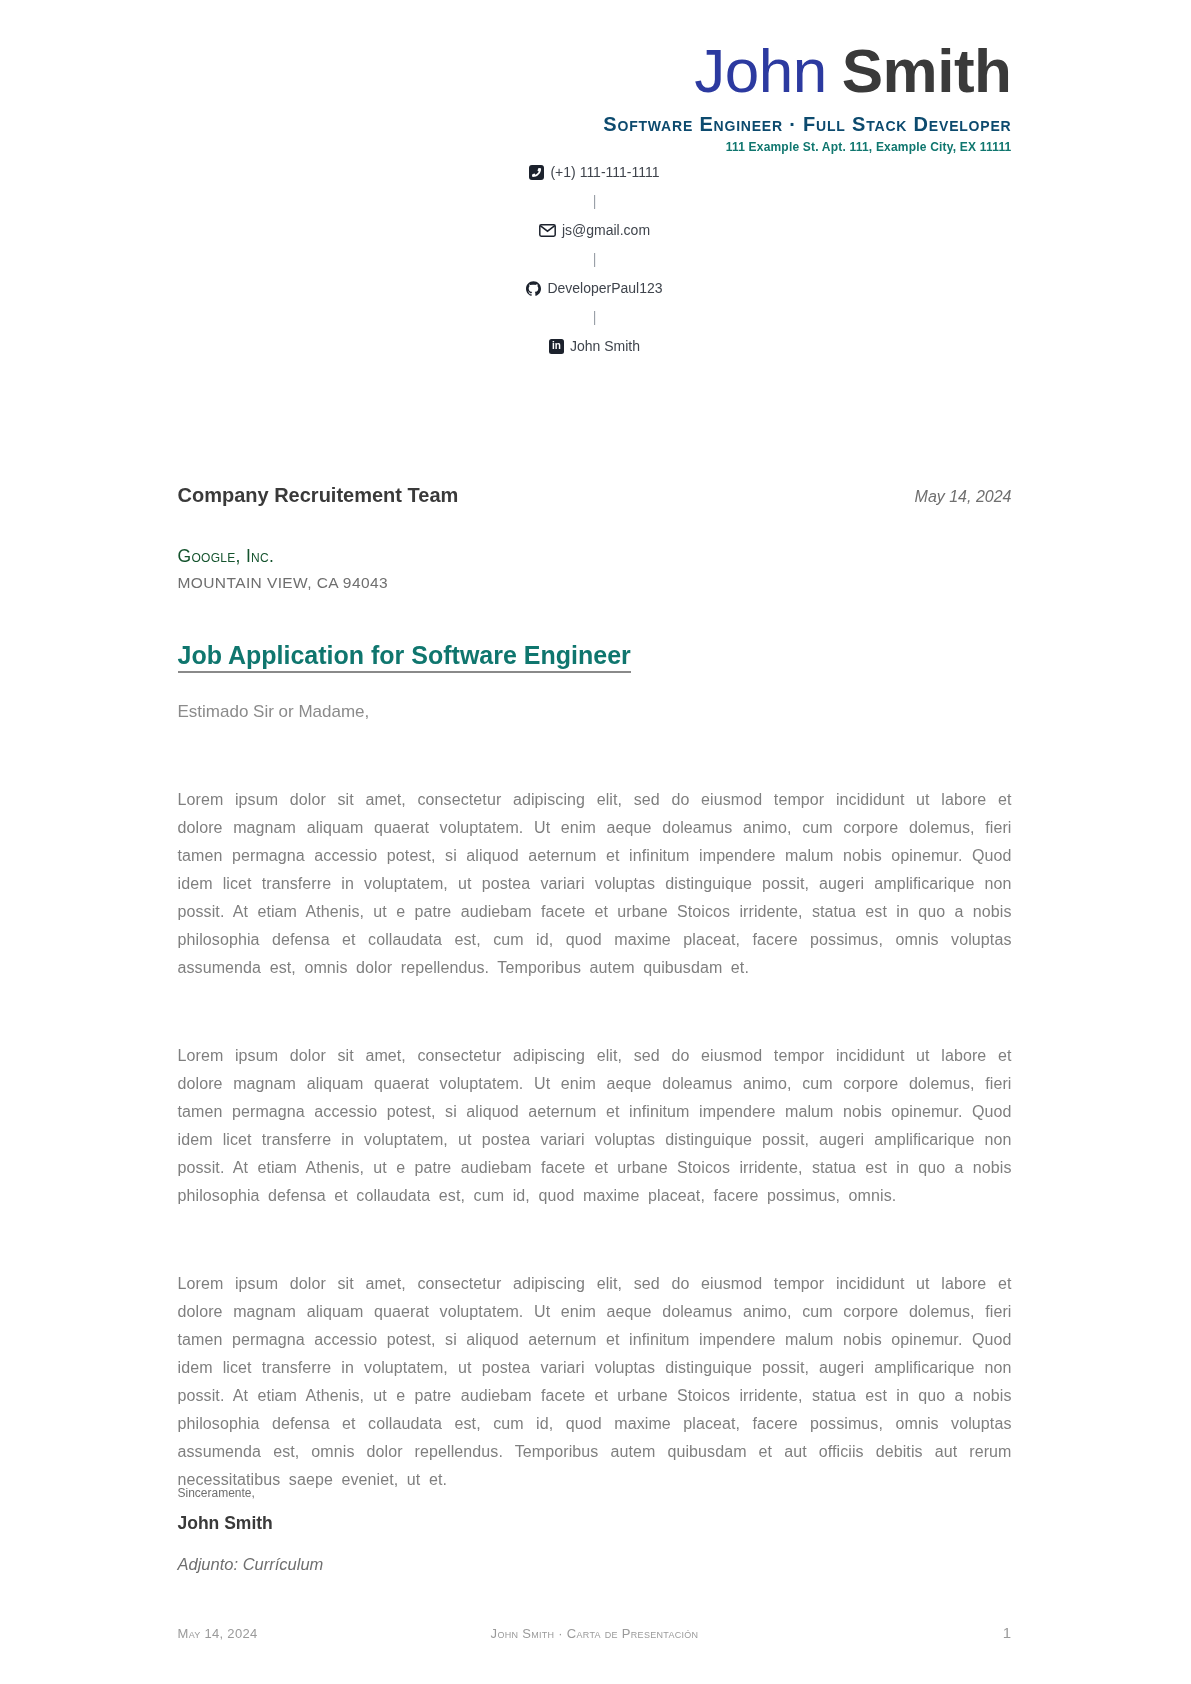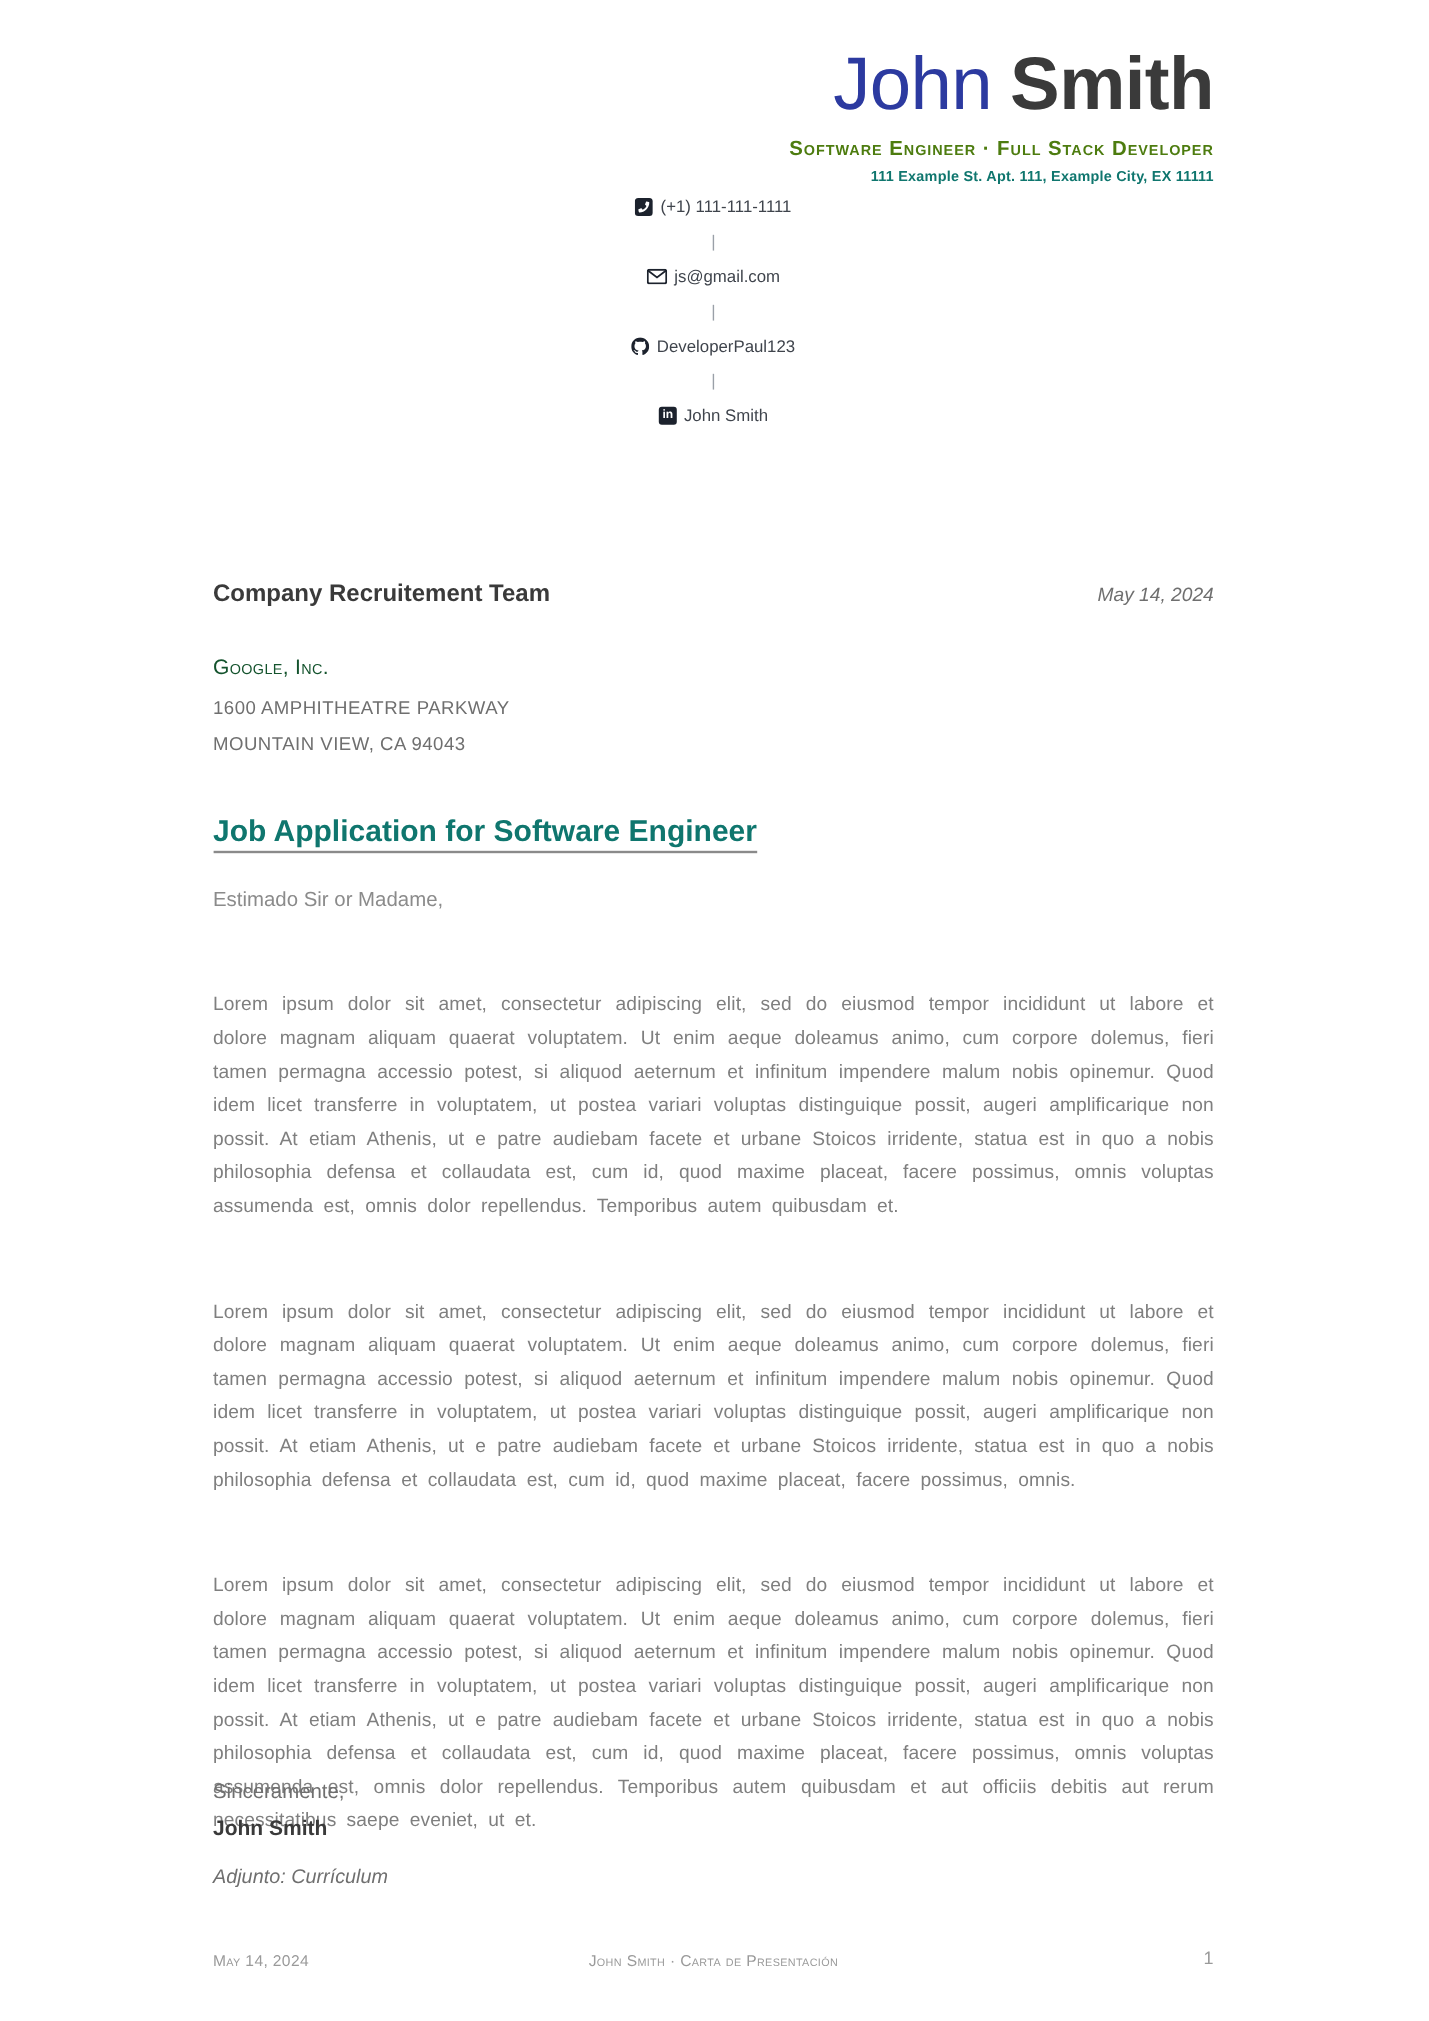--- a/index.html
+++ b/index.html
@@ -13,22 +13,22 @@
   }
   .content{position:absolute;left:82px;right:84px;top:0;}
 
   
   .header{padding-top:40px;text-align:right;}
   .name{font-size:62px;line-height:62px;letter-spacing:-0.5px;white-space:nowrap;}
   .name-first{color:#2c3aa0;font-weight:300;}
   .name-last{color:#3a3a3a;font-weight:700;margin-left:15px;}
   .tagline{
     margin-top:12px;line-height:20px;
-    font-variant:small-caps;font-size:17px;font-weight:600;
-    color:#4d7c0f;letter-spacing:0.8px;
+    font-variant:small-caps;font-size:20px;font-weight:600;
+    color:#0c4a6e;letter-spacing:0.8px;
   }
   .postal{margin-top:2px;line-height:22px;font-size:12px;font-weight:700;color:#0f766e;letter-spacing:0.2px;}
   .contact-line{
     margin-top:3px;line-height:22px;font-size:14px;color:#3f444c;
     display:flex;justify-content:flex-end;align-items:center;gap:7px;flex-direction:column;
   }
   .contact-item{display:inline-flex;align-items:center;gap:6px;}
   .icon{display:inline-flex;color:#1c222d;}
   .li-badge{
     width:15px;height:15px;border-radius:2.5px;background:#1c222d;color:#fff;
@@ -55,21 +55,21 @@
   .para{
     font-size:16px;line-height:28px;color:#7f7f7f;
     text-align:justify;word-spacing:4px;letter-spacing:0.1px;
   }
   .para.p1{margin-top:62px;height:196px;}
   .para.p2{margin-top:60px;height:168px;}
   .para.p3{margin-top:60px;height:196px;}
 
   
   .closing-block{position:absolute;left:82px;top:1478px;}
-  .closing{font-size:17px;line-height:30px;color:#6f6f6f;}
+  .closing{font-size:12px;line-height:30px;color:#6f6f6f;}
   .signature{font-size:17.5px;line-height:30px;font-weight:700;color:#3a3a3a;}
   .enclosure{position:absolute;left:82px;top:1552px;font-size:16.5px;font-style:italic;color:#6f6f6f;line-height:24px;}
 
   
   .footer{
     position:absolute;left:82px;right:84px;top:1626px;height:20px;
     font-variant:small-caps;font-size:13px;color:#9a9a9a;letter-spacing:0.3px;
   }
   .footer-left{position:absolute;left:0;top:0;}
   .footer-center{position:absolute;left:50%;transform:translateX(-50%);top:0;white-space:nowrap;}
@@ -126,21 +126,20 @@
           <span>John Smith</span>
         </span>
       </div>
     </div>
 
     <div class="recipient-row">
       <span class="recipient-title">Company Recruitement Team</span>
       <span class="letter-date">May 14, 2024</span>
     </div>
     <div class="company">Google, Inc.</div>
-    <div class="addr-line first">1600 AMPHITHEATRE PARKWAY</div>
     <div class="addr-line">MOUNTAIN VIEW, CA 94043</div>
 
     <div class="subject-wrap">
       <span class="subject">Job Application for Software Engineer</span>
     </div>
     <div class="salutation">Estimado Sir or Madame,</div>
 
     <p class="para p1">Lorem ipsum dolor sit amet, consectetur adipiscing elit, sed do eiusmod tempor incididunt ut labore et dolore magnam aliquam quaerat voluptatem. Ut enim aeque doleamus animo, cum corpore dolemus, fieri tamen permagna accessio potest, si aliquod aeternum et infinitum impendere malum nobis opinemur. Quod idem licet transferre in voluptatem, ut postea variari voluptas distinguique possit, augeri amplificarique non possit. At etiam Athenis, ut e patre audiebam facete et urbane Stoicos irridente, statua est in quo a nobis philosophia defensa et collaudata est, cum id, quod maxime placeat, facere possimus, omnis voluptas assumenda est, omnis dolor repellendus. Temporibus autem quibusdam et.</p>
     <p class="para p2">Lorem ipsum dolor sit amet, consectetur adipiscing elit, sed do eiusmod tempor incididunt ut labore et dolore magnam aliquam quaerat voluptatem. Ut enim aeque doleamus animo, cum corpore dolemus, fieri tamen permagna accessio potest, si aliquod aeternum et infinitum impendere malum nobis opinemur. Quod idem licet transferre in voluptatem, ut postea variari voluptas distinguique possit, augeri amplificarique non possit. At etiam Athenis, ut e patre audiebam facete et urbane Stoicos irridente, statua est in quo a nobis philosophia defensa et collaudata est, cum id, quod maxime placeat, facere possimus, omnis.</p>
     <p class="para p3">Lorem ipsum dolor sit amet, consectetur adipiscing elit, sed do eiusmod tempor incididunt ut labore et dolore magnam aliquam quaerat voluptatem. Ut enim aeque doleamus animo, cum corpore dolemus, fieri tamen permagna accessio potest, si aliquod aeternum et infinitum impendere malum nobis opinemur. Quod idem licet transferre in voluptatem, ut postea variari voluptas distinguique possit, augeri amplificarique non possit. At etiam Athenis, ut e patre audiebam facete et urbane Stoicos irridente, statua est in quo a nobis philosophia defensa et collaudata est, cum id, quod maxime placeat, facere possimus, omnis voluptas assumenda est, omnis dolor repellendus. Temporibus autem quibusdam et aut officiis debitis aut rerum necessitatibus saepe eveniet, ut et.</p>

